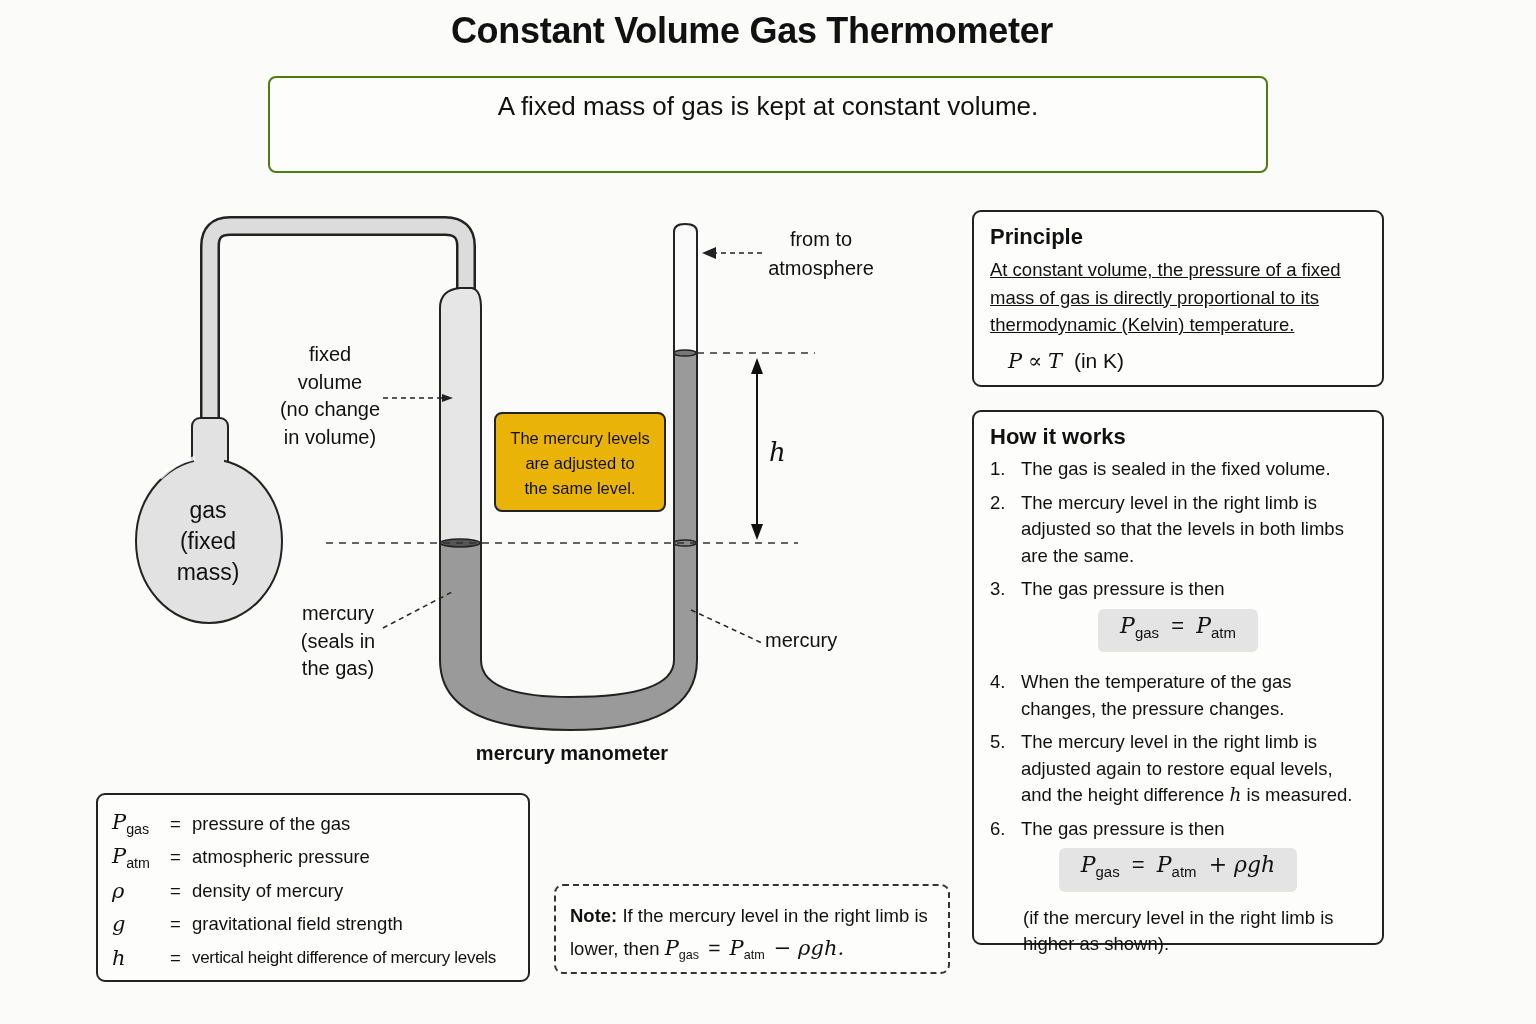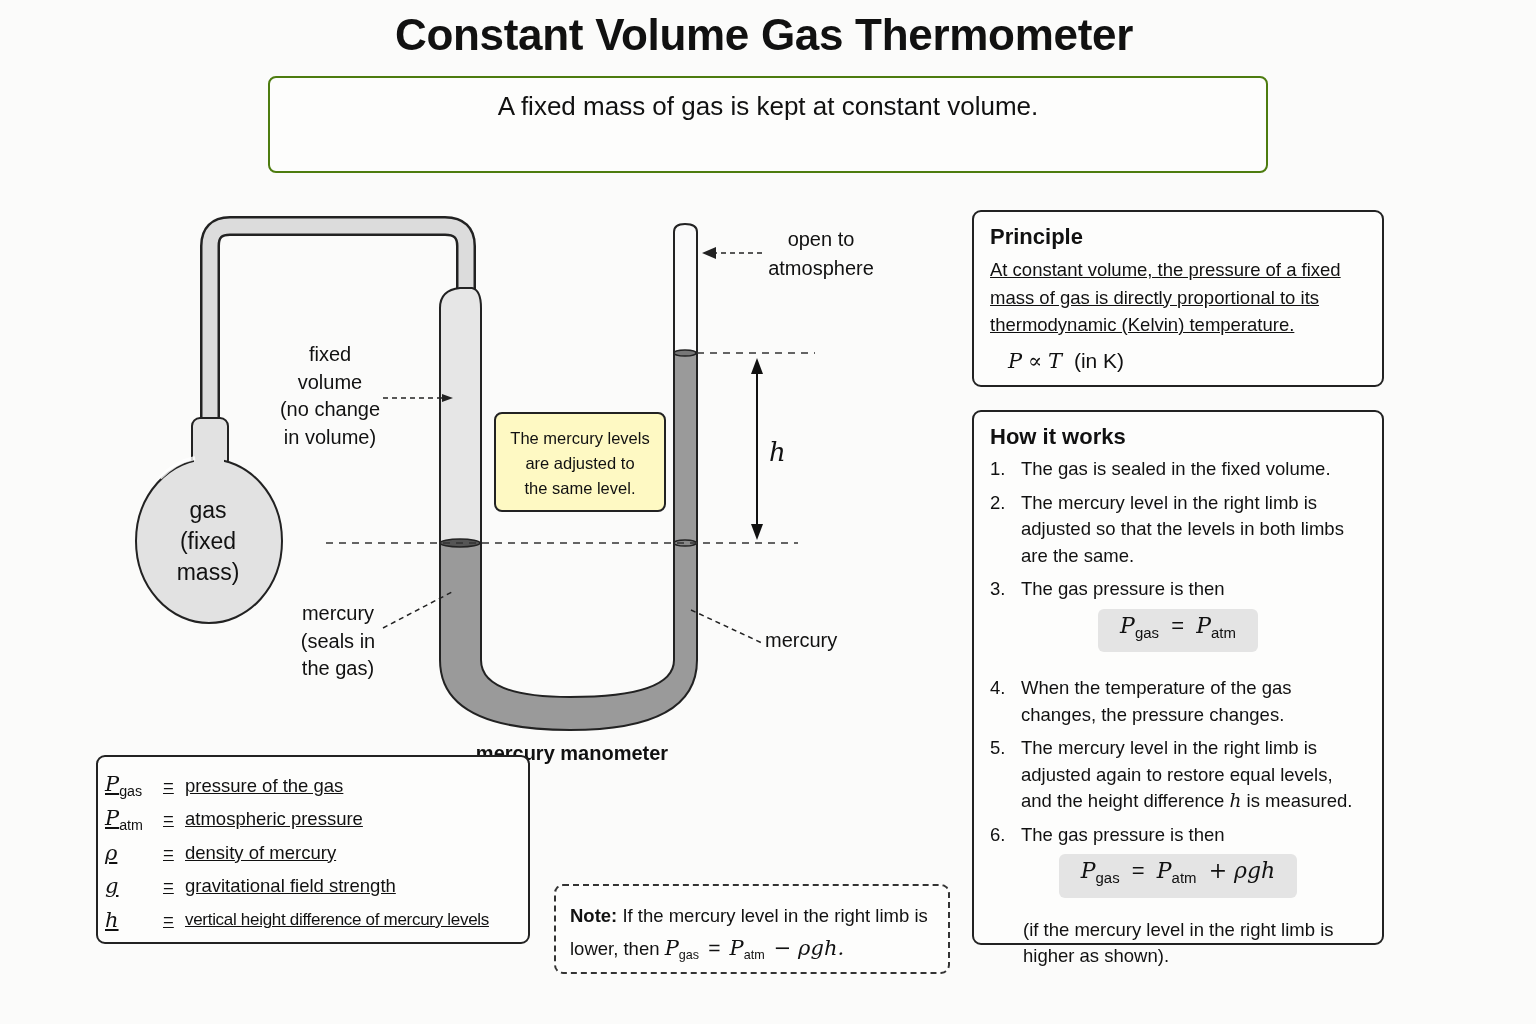--- a/index.html
+++ b/index.html
@@ -3,22 +3,22 @@
 <meta charset="utf-8">
 <style>
   html, body { margin:0; padding:0; }
   body {
     width:1536px; height:1024px; position:relative; overflow:hidden;
     background:#fbfbfa; color:#111;
     font-family:"Liberation Sans", sans-serif;
   }
   .abs { position:absolute; }
   .title {
-    left:12px; width:1504px; top:10px; text-align:center;
-    font-size:44px; font-weight:bold; letter-spacing:-0.3px;
+    left:0; width:1504px; top:10px; text-align:center;
+    font-size:36px; font-weight:bold; letter-spacing:-0.3px;
   }
   .subtitle-box {
     left:268px; top:76px; width:1000px; height:97px;
     border:2px solid #4d7c0f; border-radius:8px; box-sizing:border-box;
     background:#fdfdfc; text-align:center; font-size:26px; line-height:37px;
     padding-top:10px;
   }
   .math { font-family:"DejaVu Serif", serif; font-style:italic; }
   .math sub, .sub { font-family:"Liberation Sans", sans-serif; font-style:normal; font-size:0.68em; vertical-align:-0.35em; }
   .upright { font-style:normal; }
@@ -28,39 +28,39 @@
   .principle { left:972px; top:210px; width:412px; height:177px; padding:12px 16px; }
   .panel h3 { margin:0 0 6px 0; font-size:22px; font-weight:bold; }
   .principle p { margin:0; font-size:18.5px; line-height:27.5px;text-decoration:underline; }
   .principle .formula { margin:10px 0 0 18px; font-size:21px; }
   .how { left:972px; top:410px; width:412px; height:535px; padding:12px 16px; }
   .how ol { margin:0; padding:0; list-style:none; }
   .how li { position:relative; padding-left:31px; font-size:18.5px; line-height:26.5px; margin-bottom:7px; }
   .how li .num { position:absolute; left:0; top:0; }
   .eqbox {
     display:inline-block; background:#e4e4e4; border-radius:6px;
-    padding:4px 22px 6px 22px; font-size:22px; margin:6px 0 19px 0;
+    padding:4px 22px 6px 22px; font-size:22px; margin:6px 0 13px 0;
   }
   .eqwrap { text-align:center; padding-right:31px; }
   .after { margin-left:2px; }
-  .legend { left:96px; top:755px; width:434px; height:189px; padding:12px 7px;text-decoration:underline; }
+  .legend { left:96px; top:793px; width:434px; height:189px; padding:12px 14px; }
   .legend table { border-collapse:collapse; }
   .legend td { padding:0; height:33.5px; font-size:18.5px; vertical-align:middle; }
   .legend td.sym { width:58px; font-size:21px; }
   .legend td.eq { width:22px; }
   .note {
     left:554px; top:884px; width:396px; height:90px;
     border:2px dashed #333; border-radius:9px; box-sizing:border-box;
     padding:14px 14px; font-size:18.5px; line-height:32px; background:#fdfdfc;
   }
   .note b { font-weight:bold; }
   .diagram-label { font-size:20px; text-align:center; line-height:27.5px; }
   .callout {
     left:494px; top:412px; width:172px; height:100px; box-sizing:border-box;
-    border:2px solid #222; border-radius:8px; background:#fef9c3;
+    border:2px solid #222; border-radius:8px; background:#eab308;
     font-size:16.5px; line-height:25px; text-align:center; padding-top:12px;
   }
 </style>
 </head>
 <body>
 
 <div class="abs title">Constant Volume Gas Thermometer</div>
 
 <div class="abs subtitle-box">
   <div>A fixed mass of gas is kept at constant volume.</div>
@@ -118,21 +118,21 @@
   <div>in volume)</div>
 </div>
 
 <div class="abs callout">
   <div>The mercury levels</div>
   <div>are adjusted to</div>
   <div>the same level.</div>
 </div>
 
 <div class="abs diagram-label" style="left:756px;top:225px;width:130px;line-height:29px;">
-  <div>open to</div>
+  <div>from to</div>
   <div>atmosphere</div>
 </div>
 
 <div class="abs math" style="left:769px;top:437px;font-size:26px;">h</div>
 
 <div class="abs diagram-label" style="left:288px;top:600px;width:100px;">
   <div>mercury</div>
   <div>(seals in</div>
   <div>the gas)</div>
 </div>

